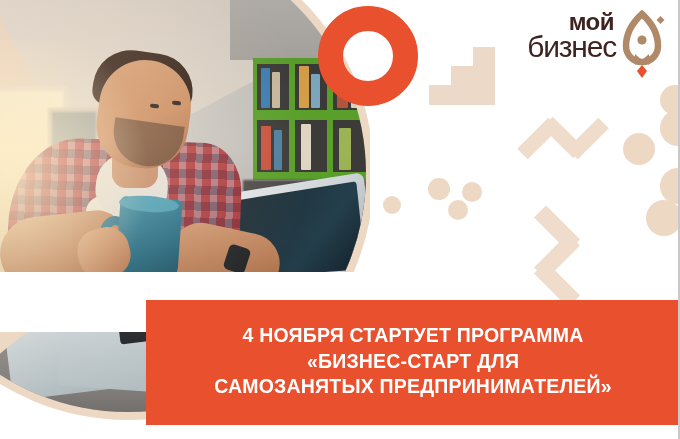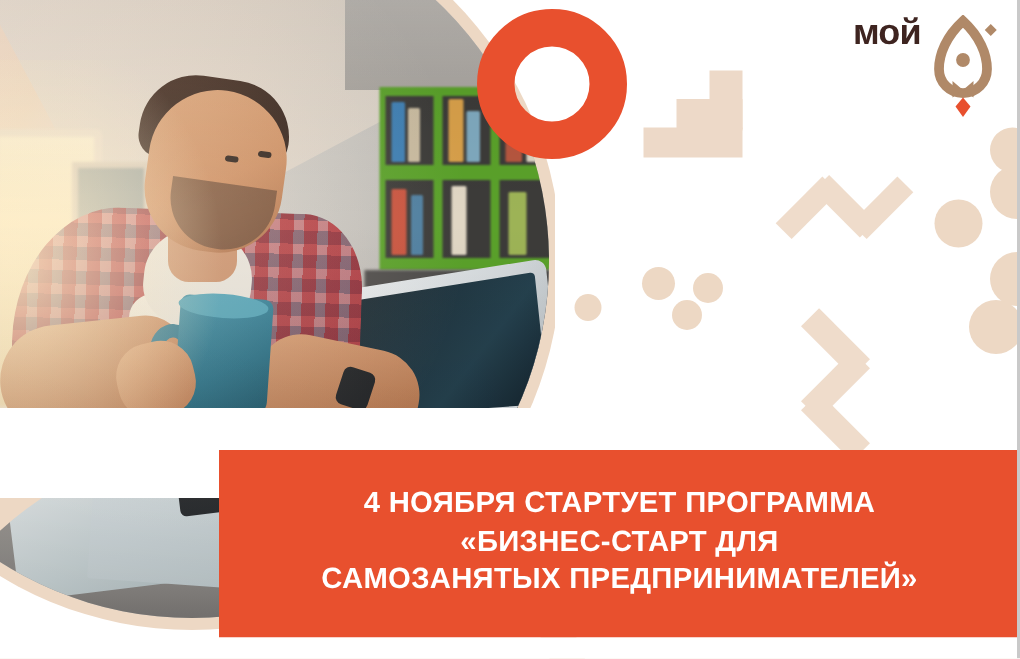--- a/index.html
+++ b/index.html
@@ -537,20 +537,21 @@
     <div class="dot" style="left:623px; top:133px; width:32px; height:32px;"></div>
     <div class="dot" style="left:660px; top:110px; width:36px; height:36px;"></div>
     <div class="dot" style="left:660px; top:168px; width:36px; height:36px;"></div>
     <div class="dot" style="left:660px; top:85px;  width:30px; height:30px;"></div>
     <div class="dot" style="left:646px; top:200px; width:36px; height:36px;"></div>
     <div class="dot" style="left:383px; top:196px; width:18px; height:18px;"></div>
   </div>
 
   <div class="logo">
     <div class="logo-moy">мой</div>
+    <div class="logo-biz">бизнес</div>
     <svg class="rocket" viewBox="0 0 52 68">
       <path d="M26 4 C37 14 42 26 42 36 C42 45 35 52 26 52 C17 52 10 45 10 36 C10 26 15 14 26 4 Z" fill="none" stroke="#B08968" stroke-width="6.5"></path>
       <path d="M19 44 L26 50 L33 44 L33 55 L26 50 L19 55 Z" fill="#B08968"></path>
       <circle cx="26" cy="30" r="4.6" fill="#B08968"></circle>
       <path d="M44.5 6 L48.5 10 L44.5 14 L40.5 10 Z" fill="#B08968"></path>
       <path d="M26 55 L31 61 L26 68 L21 61 Z" fill="#E8502E"></path>
     </svg>
   </div>
 
   <div class="banner">

